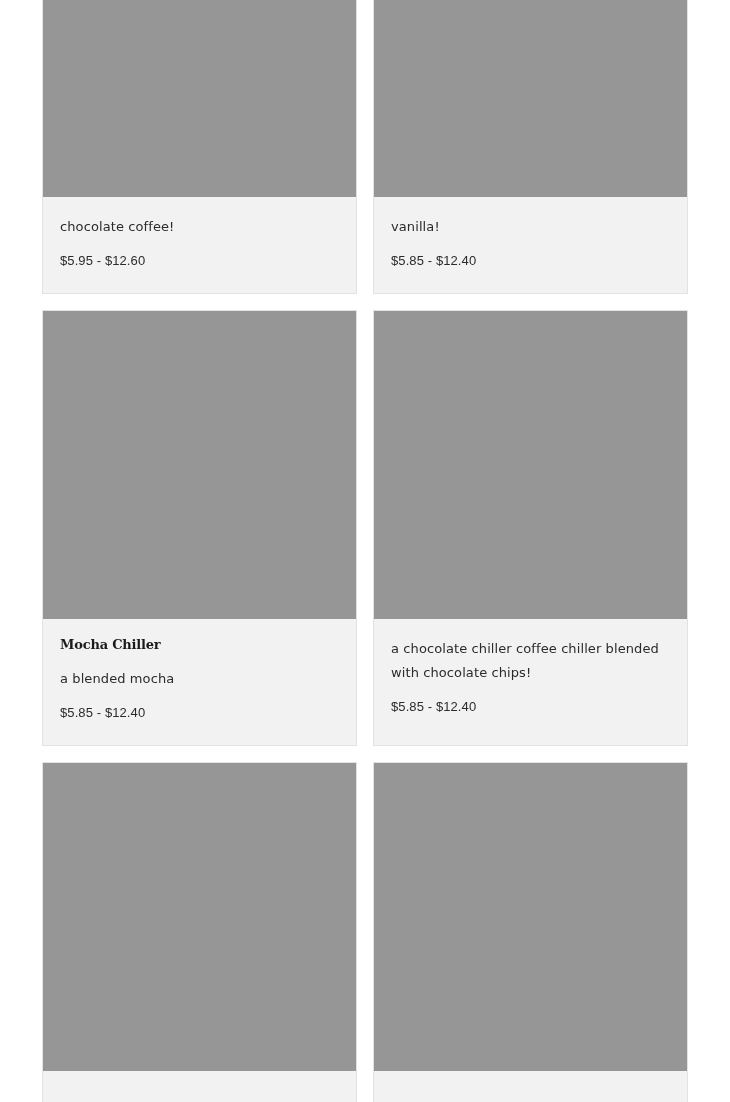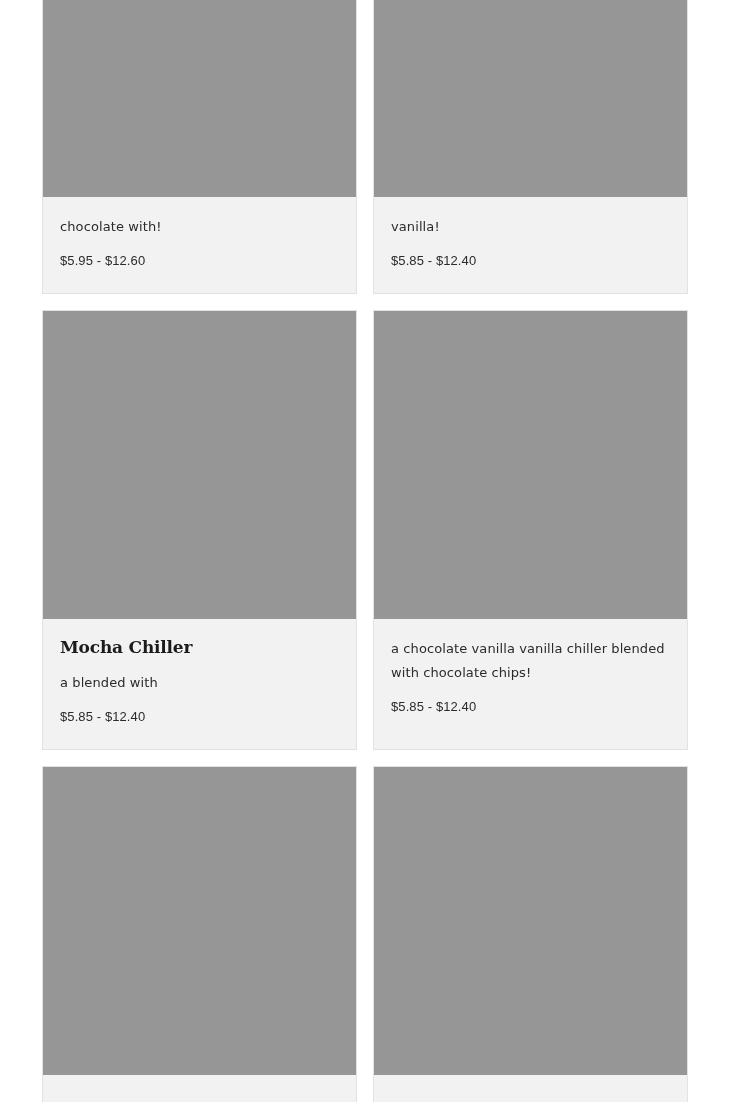--- a/index.html
+++ b/index.html
@@ -46,21 +46,21 @@
   }
 
   .card-body {
     padding: 18px 17px 22px 17px;
     box-sizing: border-box;
   }
 
   .product-title {
     font-family: "DejaVu Serif", serif;
     font-weight: bold;
-    font-size: 17px;
+    font-size: 13px;
     line-height: 1.2;
     color: #1b1b1b;
     margin: 0 0 14px 0;
     letter-spacing: -0.2px;
   }
 
   .product-desc {
     font-family: "DejaVu Sans", sans-serif;
     font-size: 13px;
     line-height: 24px;
@@ -80,47 +80,47 @@
 </style>
 </head>
 <body>
 
 <div class="menu-grid">
 
   <div class="product-card">
     <div class="product-photo"></div>
     <div class="card-body">
 
-      <div class="product-desc">chocolate with!</div>
+      <div class="product-desc">chocolate coffee!</div>
       <div class="product-price">$5.95 - $12.60</div>
     </div>
   </div>
 
   <div class="product-card">
     <div class="product-photo"></div>
     <div class="card-body">
 
       <div class="product-desc">vanilla!</div>
       <div class="product-price">$5.85 - $12.40</div>
     </div>
   </div>
 
   <div class="product-card">
     <div class="product-photo"></div>
     <div class="card-body">
       <div class="product-title">Mocha Chiller</div>
-      <div class="product-desc">a blended with</div>
+      <div class="product-desc">a blended mocha</div>
       <div class="product-price">$5.85 - $12.40</div>
     </div>
   </div>
 
   <div class="product-card">
     <div class="product-photo"></div>
     <div class="card-body">
-      <div class="product-desc">a chocolate vanilla vanilla chiller blended with chocolate chips!</div>
+      <div class="product-desc">a chocolate chiller coffee chiller blended with chocolate chips!</div>
       <div class="product-price">$5.85 - $12.40</div>
     </div>
   </div>
 
   <div class="product-card">
     <div class="product-photo"></div>
     <div class="card-body">
       
       
       

